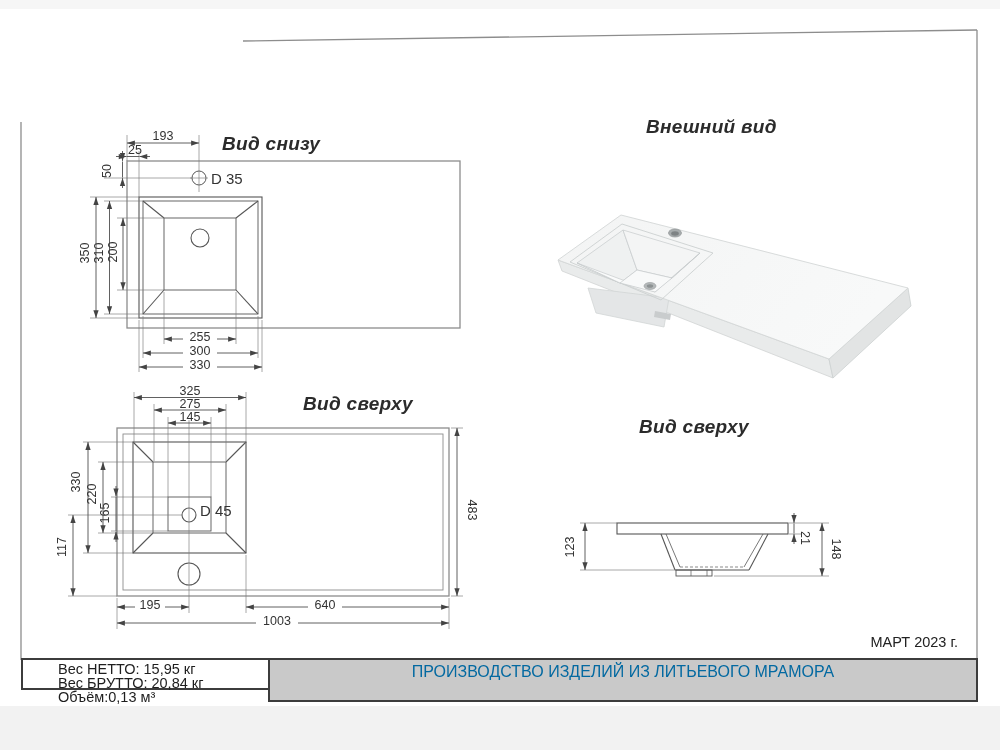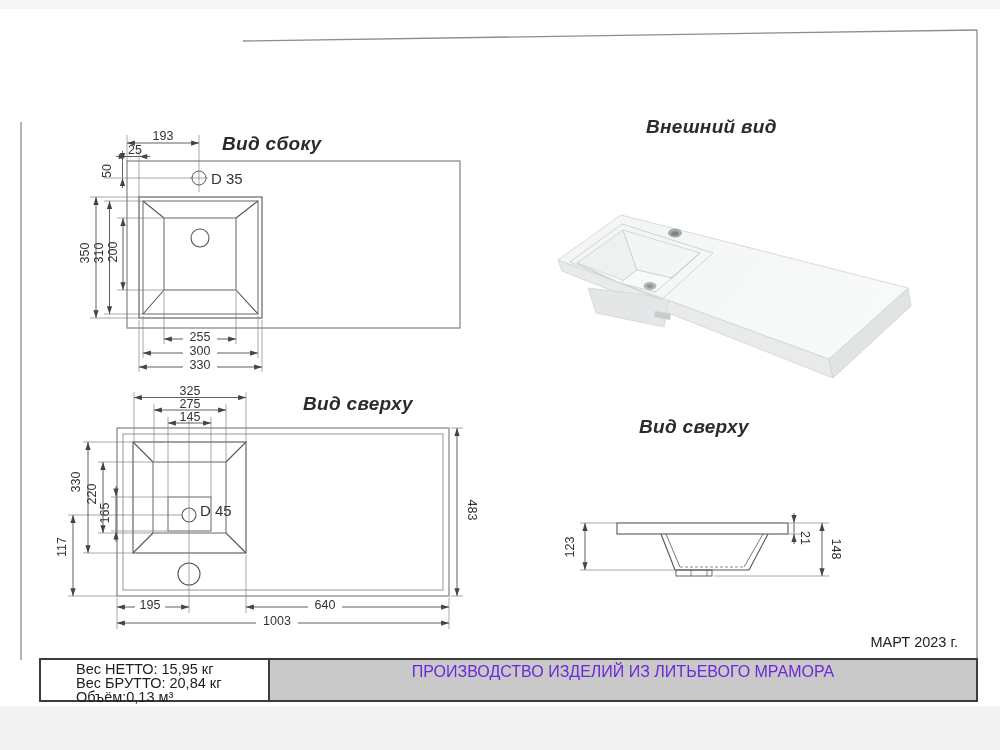--- a/index.html
+++ b/index.html
@@ -7,26 +7,26 @@
          font-family:"Liberation Sans",sans-serif;}
   .band-top{position:absolute;left:0;top:0;width:1000px;height:9px;background:#f6f6f6;}
   .band-bottom{position:absolute;left:0;top:706px;width:1000px;height:44px;background:#f2f2f2;}
   svg.draw{position:absolute;left:0;top:0;}
   svg.draw text{font-family:"Liberation Sans",sans-serif;fill:#333;font-size:12.5px;}
   svg.draw text.big{font-size:15px;}
   .vtitle{position:absolute;font-style:italic;font-weight:bold;font-size:19px;color:#2b2b2b;
           letter-spacing:.3px;white-space:nowrap;}
   .datenote{position:absolute;left:862px;top:634px;width:96px;text-align:right;
             font-weight:normal;font-size:14.5px;color:#222;white-space:nowrap;}
-  .footer-left{position:absolute;left:21px;top:658px;width:249px;height:44px;background:#fff;
+  .footer-left{position:absolute;left:21px;top:658px;width:249px;height:32px;background:#fff;
                border:2px solid #3c3c3c;box-sizing:border-box;padding:2px 0 0 35px;
-               font-size:14.5px;line-height:14px;color:#1e1e1e;margin-left:18px;}
+               font-size:14.5px;line-height:14px;color:#1e1e1e;}
   .footer-right{position:absolute;left:268px;top:658px;width:710px;height:44px;background:#c9c9c9;
                 border:2px solid #3c3c3c;box-sizing:border-box;text-align:center;
-                padding-top:2px;color:#6d28d9;}
+                padding-top:2px;color:#0369a1;}
   .footer-right .l1{font-size:16px;line-height:19px;}
   .footer-right .l2{font-size:15px;line-height:18px;}
 </style>
 </head>
 <body>
 
 <div class="stage">
   <div class="band-top"></div>
   <div class="band-bottom"></div>
 
@@ -238,21 +238,21 @@
         <ellipse cx="650" cy="286" rx="6" ry="3.5" fill="#b4b8b9" stroke="#9da2a3"></ellipse>
         <ellipse cx="650" cy="286" rx="3.2" ry="1.8" fill="#8d9293" stroke="none"></ellipse>
       </g>
       <g>
         <ellipse cx="675" cy="233" rx="6.5" ry="4" fill="#a7acad" stroke="#8f9495" stroke-width="0.7"></ellipse>
         <ellipse cx="675" cy="233.5" rx="3.8" ry="2.2" fill="#7e8384"></ellipse>
       </g>
     </g>
   </svg>
 
-  <div class="vtitle" style="left:222px;top:133px;">Вид сбоку</div>
+  <div class="vtitle" style="left:222px;top:133px;">Вид снизу</div>
   <div class="vtitle" style="left:622px;top:116px;margin-left:24px;">Внешний вид</div>
   <div class="vtitle" style="left:303px;top:393px;">Вид сверху</div>
   <div class="vtitle" style="left:639px;top:416px;">Вид сверху</div>
 
   <div class="datenote">МАРТ 2023 г.</div>
 
   <div class="footer-left">
     <div>Вес НЕТТО: 15,95 кг</div>
     <div>Вес БРУТТО: 20,84 кг</div>
     <div>Объём:0,13 м³</div>

